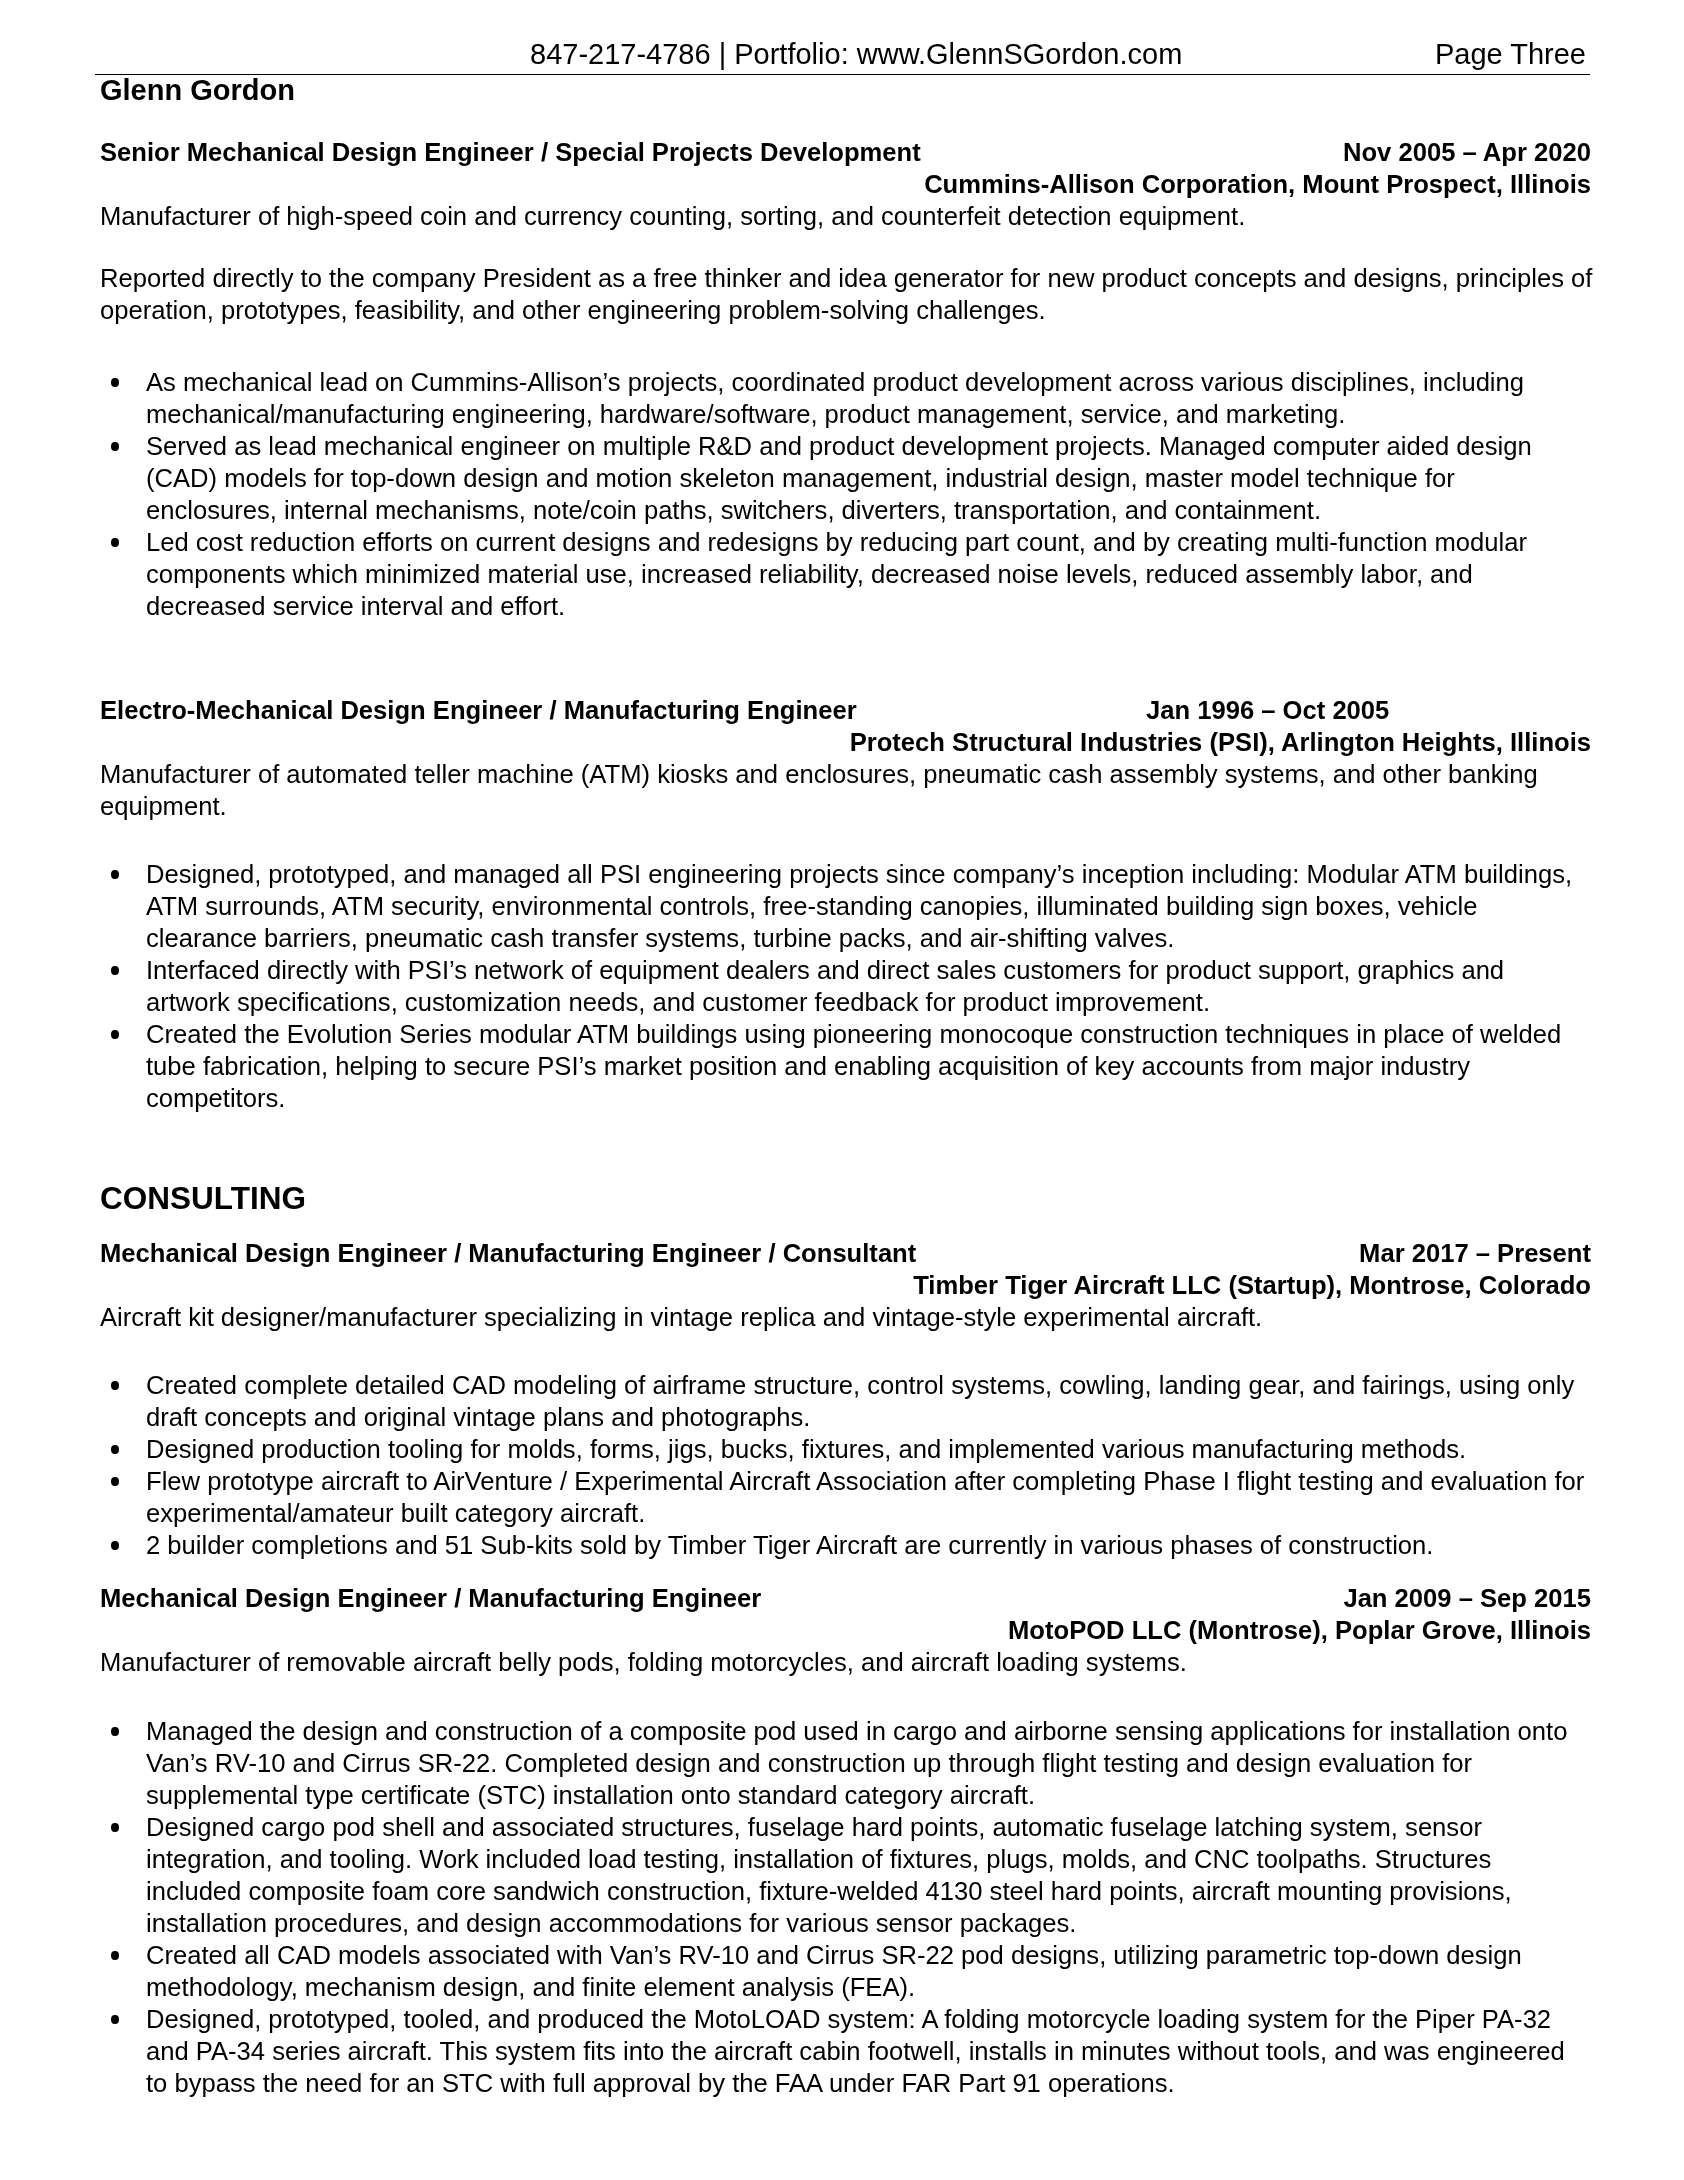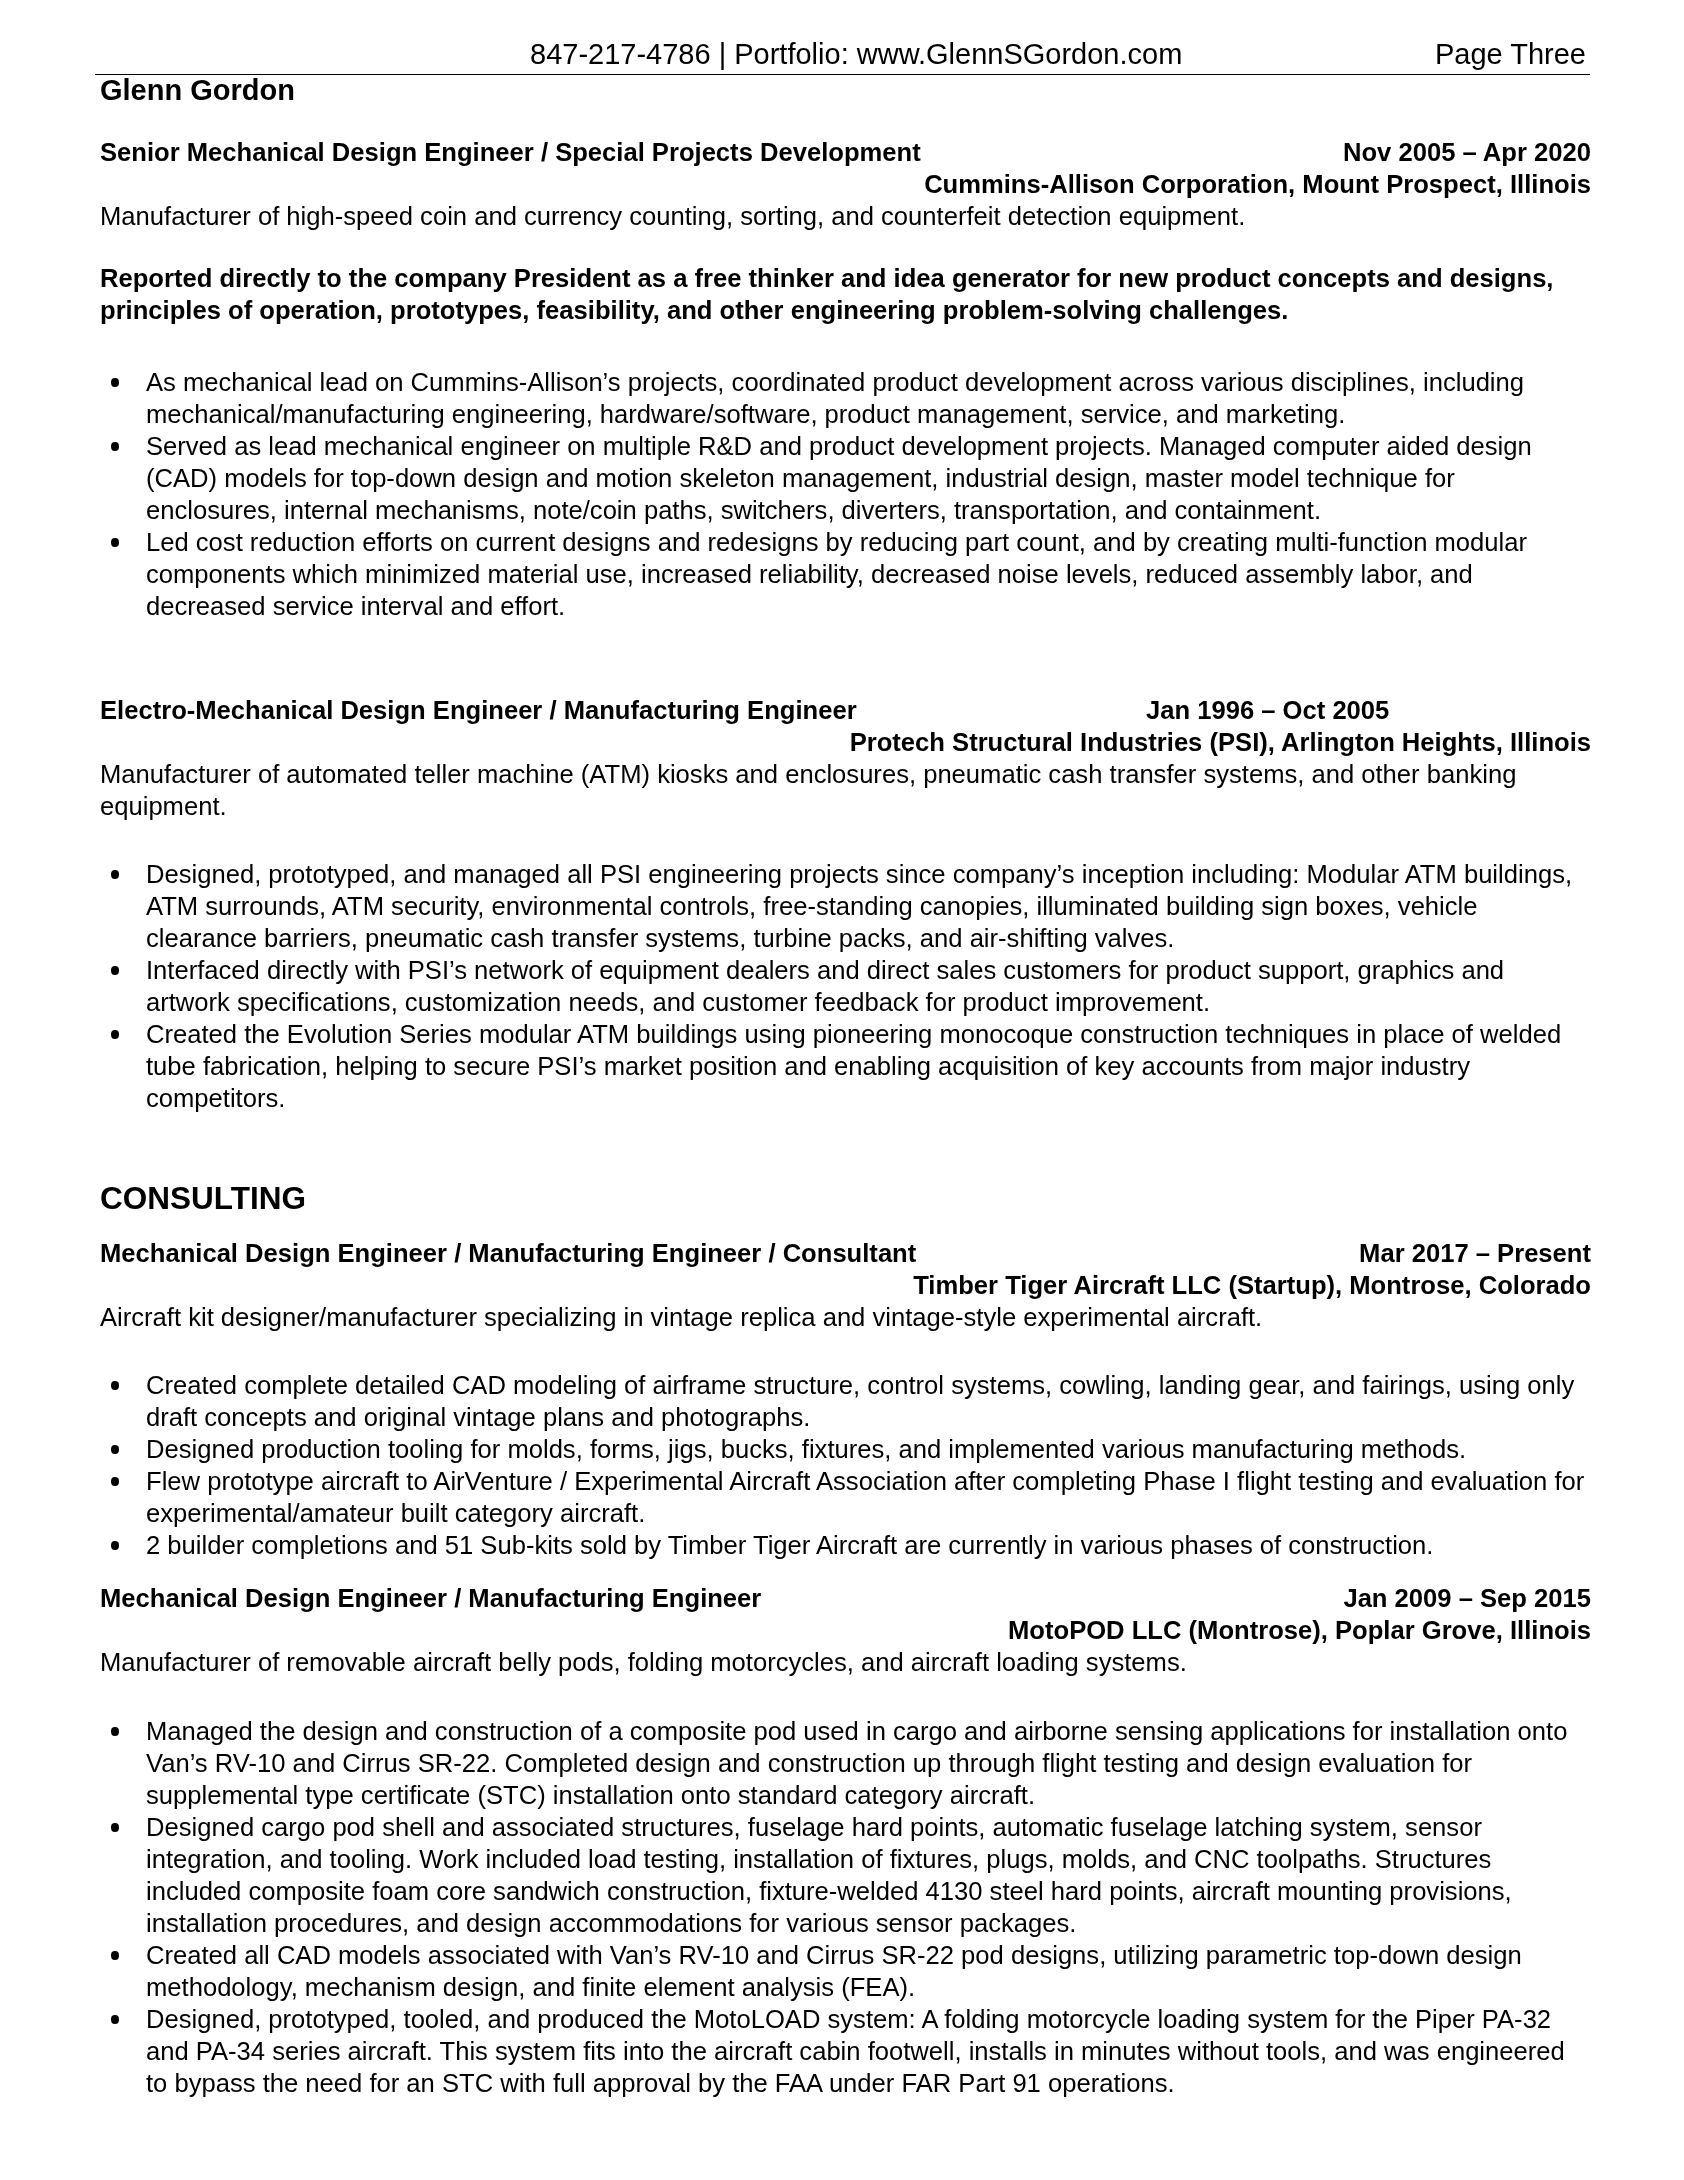--- a/index.html
+++ b/index.html
@@ -32,38 +32,38 @@
 <div class="rule"></div>
 
 <div class="block" style="top:136px;">
   <div class="title-row">
     <span>Senior Mechanical Design Engineer / Special Projects Development</span>
     <span class="date">Nov 2005 – Apr 2020</span>
   </div>
   <div class="company">Cummins-Allison Corporation, Mount Prospect, Illinois</div>
   <p class="desc">Manufacturer of high-speed coin and currency counting, sorting, and counterfeit detection equipment.</p>
 </div>
-<div class="block" style="top:262px; width:1499px;font-weight:bold;">
+<div class="block" style="top:262px; width:1499px;">
   <p class="para">Reported directly to the company President as a free thinker and idea generator for new product concepts and designs, principles of operation, prototypes, feasibility, and other engineering problem-solving challenges.</p>
 </div>
 <div class="block" style="top:358px; width:1499px;">
   <ul class="bullets">
     <li><span class="dot"></span><span>As mechanical lead on Cummins-Allison’s projects, coordinated product development across various disciplines, including mechanical/manufacturing engineering, hardware/software, product management, service, and marketing.</span></li>
     <li><span class="dot"></span><span>Served as lead mechanical engineer on multiple R&amp;D and product development projects. Managed computer aided design (CAD) models for top-down design and motion skeleton management, industrial design, master model technique for enclosures, internal mechanisms, note/coin paths, switchers, diverters, transportation, and containment.</span></li>
     <li><span class="dot"></span><span>Led cost reduction efforts on current designs and redesigns by reducing part count, and by creating multi-function modular components which minimized material use, increased reliability, decreased noise levels, reduced assembly labor, and decreased service interval and effort.</span></li>
   </ul>
 </div>
 
 <div class="block" style="top:694px;">
   <div class="title-row">
     <span>Electro-Mechanical Design Engineer / Manufacturing Engineer</span>
     <span class="date inline">Jan 1996 – Oct 2005</span>
   </div>
   <div class="company">Protech Structural Industries (PSI), Arlington Heights, Illinois</div>
-  <p class="desc" style="width:1448px;">Manufacturer of automated teller machine (ATM) kiosks and enclosures, pneumatic cash transfer systems, and other banking equipment.</p>
+  <p class="desc" style="width:1448px;">Manufacturer of automated teller machine (ATM) kiosks and enclosures, pneumatic cash assembly systems, and other banking equipment.</p>
 </div>
 <div class="block" style="top:850px; width:1499px;">
   <ul class="bullets">
     <li><span class="dot"></span><span>Designed, prototyped, and managed all PSI engineering projects since company’s inception including: Modular ATM buildings, ATM surrounds, ATM security, environmental controls, free-standing canopies, illuminated building sign boxes, vehicle clearance barriers, pneumatic cash transfer systems, turbine packs, and air-shifting valves.</span></li>
     <li><span class="dot"></span><span>Interfaced directly with PSI’s network of equipment dealers and direct sales customers for product support, graphics and artwork specifications, customization needs, and customer feedback for product improvement.</span></li>
     <li><span class="dot"></span><span>Created the Evolution Series modular ATM buildings using pioneering monocoque construction techniques in place of welded tube fabrication, helping to secure PSI’s market position and enabling acquisition of key accounts from major industry competitors.</span></li>
   </ul>
 </div>
 
 <div class="section-heading">CONSULTING</div>

